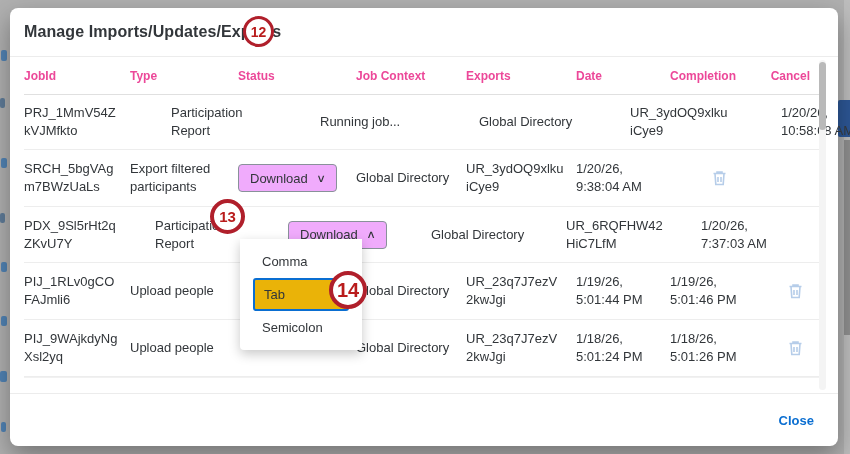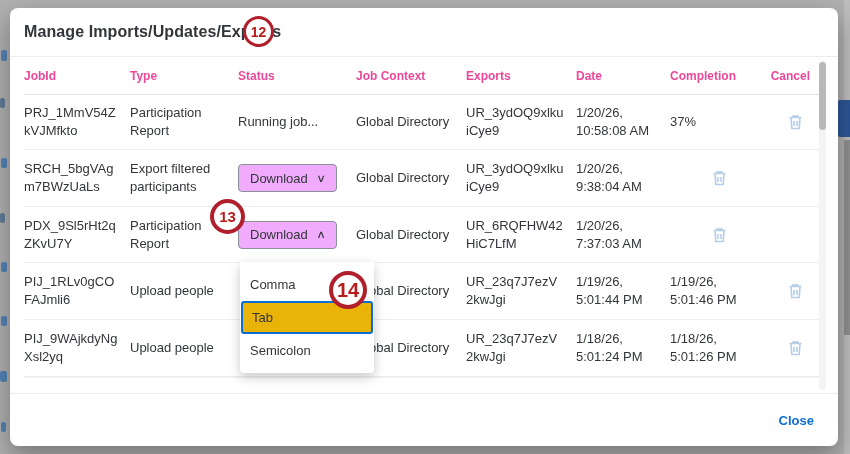--- a/index.html
+++ b/index.html
@@ -21,33 +21,33 @@
   .modal-title { font-size:16px; font-weight:700; color:#32363a; letter-spacing:.1px; }
 
   
   .table { position:absolute; left:14px; top:49px; width:800px; }
   .grid-row { display:grid; grid-template-columns:106px 108px 118px 110px 110px 94px 98px 54px; }
   .thead { height:38px; border-bottom:1px solid #e0e0e0; }
   .thead > div { font-size:12px; font-weight:700; color:#ec4899; align-self:center; padding-right:8px; }
   .thead .col-cancel { text-align:right; padding-right:12px; }
   .trow { border-bottom:1px solid #ededed; align-items:center; }
   .trow > div { font-size:13px; color:#32363a; line-height:1.35; padding:8px 12px 8px 0; }
-  .h55 { height:55px; } .h56 { height:56px; } .h57 { height:57px; }
+  .h55 { height:55px;gap:41px; } .h56 { height:56px;gap:25px; } .h57 { height:57px; }
   .break { word-break:break-all; }
   .cell-cancel { display:flex; justify-content:center; align-items:center; padding:0 !important; }
 
   
   .dl-btn { display:inline-flex; align-items:center; gap:9px; height:28px; padding:0 11px;
     background:#f0abfc; border:1px solid #89919a; border-radius:4px; font-size:13px; color:#32363a;
     cursor:pointer; white-space:nowrap; }
   .dl-btn .chev { font-size:11px; color:#32363a; transform:scaleX(1.2); }
 
   
-  .dl-menu { position:absolute; left:230px; top:254px; width:134px; background:#ffffff;
-    border-radius:0 0 4px 4px; box-shadow:0 4px 12px rgba(0,0,0,.22); padding:6px 1px; z-index:20; }
+  .dl-menu { position:absolute; left:230px; top:231px; width:122px; background:#ffffff;
+    border-radius:0 0 4px 4px; box-shadow:0 4px 12px rgba(0,0,0,.22); padding:6px 13px; z-index:20; }
   .dl-item { height:31px; display:flex; align-items:center; padding-left:9px; font-size:13px;
     color:#32363a; cursor:pointer; margin:1px 0; }
   .dl-item.selected { background:#eab308; border:2px solid #0a6ed1; border-radius:3px; height:33px; }
 
   
   .trash-btn { background:none; border:none; cursor:pointer; padding:2px; line-height:0; }
 
   
   .tbl-scroll-track { position:absolute; right:12px; top:52px; width:7px; height:330px;
     background:#f4f4f4; border-radius:4px; }

